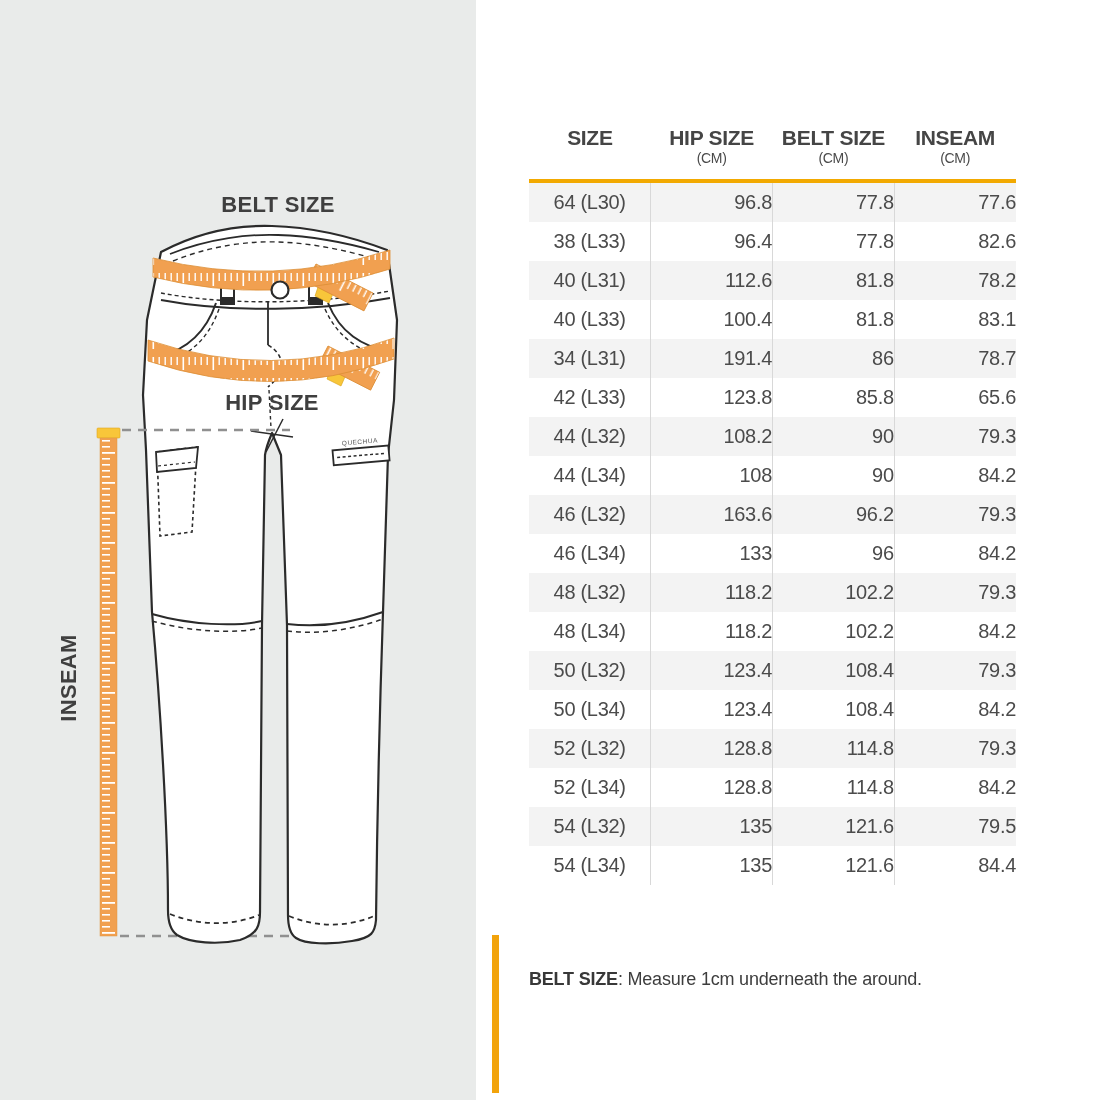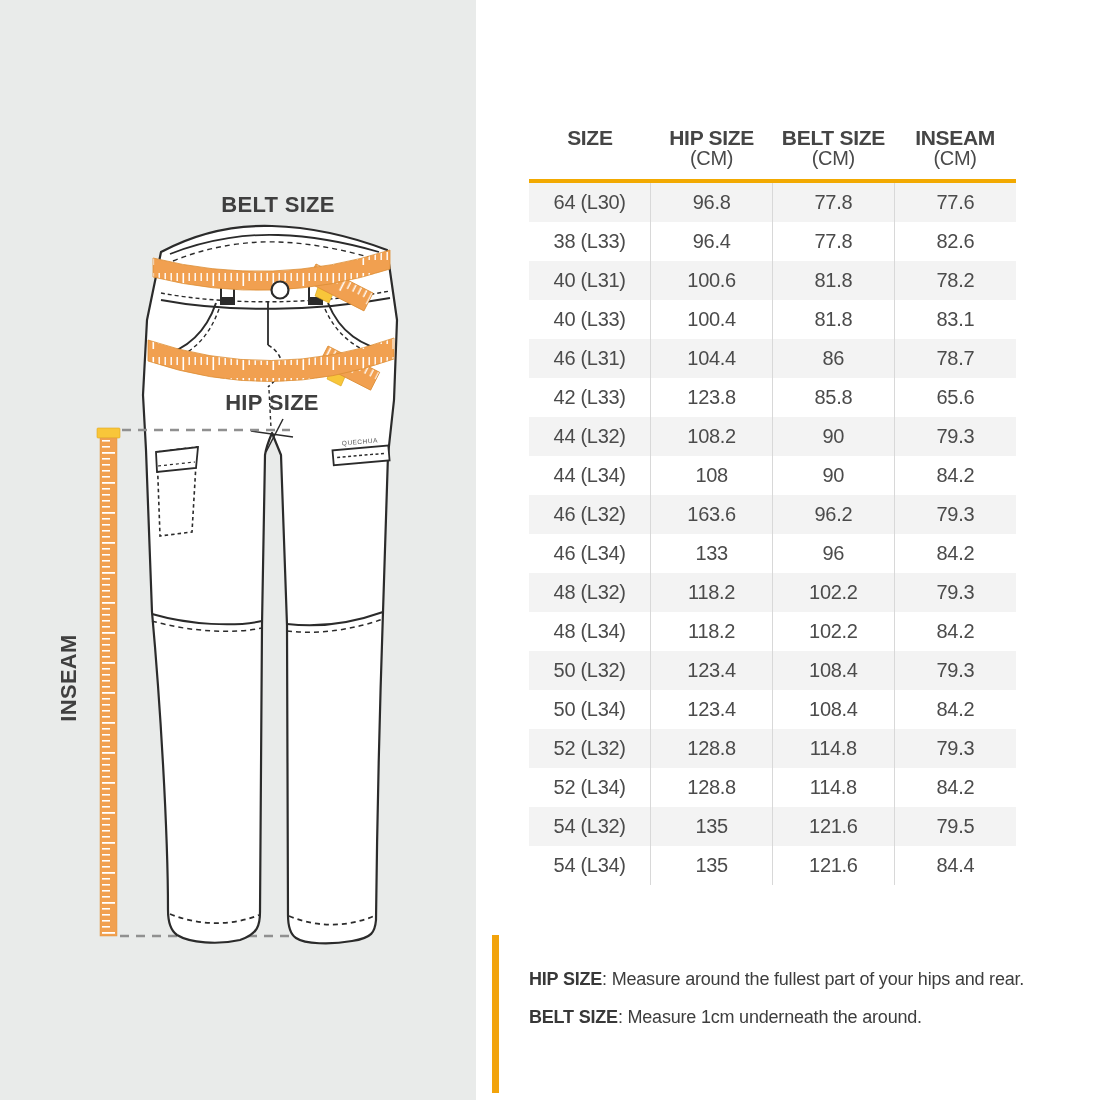--- a/index.html
+++ b/index.html
@@ -23,28 +23,28 @@
     border-collapse:collapse;table-layout:fixed;
   }
   .size-table thead th{
     font-size:21px;font-weight:bold;color:#454545;
     letter-spacing:-0.3px;
     text-align:center;vertical-align:top;
     padding:0 0 12px 0;
     border-bottom:4px solid #F2A900;
   }
   .size-table thead .col-label{line-height:24px;}
-  .size-table thead .col-unit{font-size:20px;font-weight:normal;color:#4a4a4a;line-height:17px;min-height:17px;}
+  .size-table thead .col-unit{font-size:14px;font-weight:normal;color:#4a4a4a;line-height:17px;min-height:17px;}
   .size-table tbody td{
     height:39px;padding:0;
     font-size:20px;color:#4b4b4b;text-align:center;vertical-align:middle;
     letter-spacing:-0.3px;
   }
   .size-table tbody tr:nth-child(odd) td{background:#f3f3f3;}
-  .size-table tbody td + td{border-left:1px solid #d8d8d8;}
+  .size-table tbody td + td{border-left:1px solid #d8d8d8;text-align:right;}
   
   .notes{
     position:absolute;left:53px;top:960px;width:545px;
     font-size:18px;color:#3d3d3d;line-height:38px;
     letter-spacing:-0.2px;white-space:nowrap;
   }
   .notes b{color:#383838;}
   .accent-bar{
     position:absolute;left:492px;top:935px;width:7px;height:158px;
     background:#F2A30B;
@@ -206,33 +206,33 @@
           <td>77.6</td>
         </tr>
         <tr>
           <td>38 (L33)</td>
           <td>96.4</td>
           <td>77.8</td>
           <td>82.6</td>
         </tr>
         <tr>
           <td>40 (L31)</td>
-          <td>100.6</td>
+          <td>112.6</td>
           <td>81.8</td>
           <td>78.2</td>
         </tr>
         <tr>
           <td>40 (L33)</td>
           <td>100.4</td>
           <td>81.8</td>
           <td>83.1</td>
         </tr>
         <tr>
-          <td>46 (L31)</td>
-          <td>104.4</td>
+          <td>34 (L31)</td>
+          <td>191.4</td>
           <td>86</td>
           <td>78.7</td>
         </tr>
         <tr>
           <td>42 (L33)</td>
           <td>123.8</td>
           <td>85.8</td>
           <td>65.6</td>
         </tr>
         <tr>
@@ -304,18 +304,17 @@
         <tr>
           <td>54 (L34)</td>
           <td>135</td>
           <td>121.6</td>
           <td>84.4</td>
         </tr>
       </tbody>
   </table>
 
   <div class="notes">
-    <div><b>HIP SIZE</b><span>: Measure around the fullest part of your hips and rear.</span></div>
     <div><b>BELT SIZE</b><span>: Measure 1cm underneath the around.</span></div>
   </div>
 </div>
 
 <div class="accent-bar"></div>
 
 </body></html>

